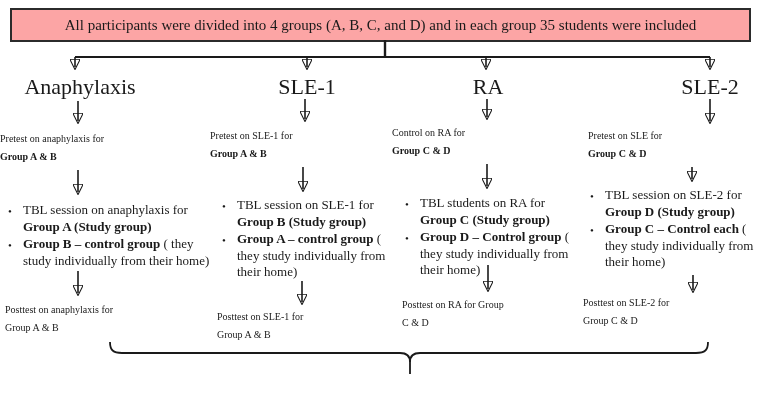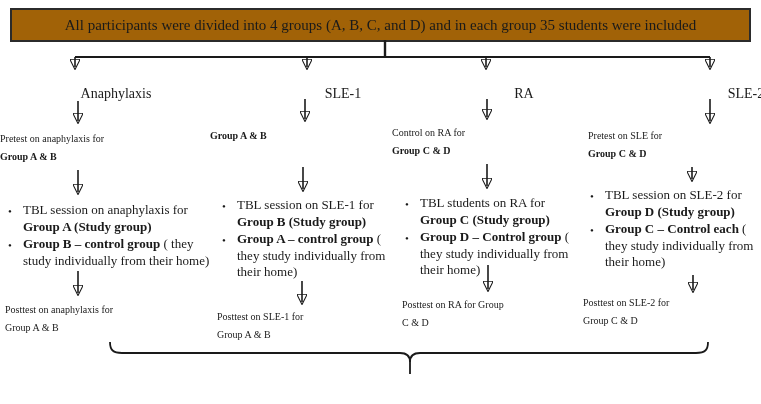--- a/index.html
+++ b/index.html
@@ -7,31 +7,31 @@
     position:relative;
     width:761px;height:404px;
     background:#ffffff;
     font-family:"Liberation Serif", serif;
     color:#1a1a1a;
     overflow:hidden;
   }
   
   .top-box{
     position:absolute;left:10px;top:8px;width:737px;height:30px;
-    background:#a16207;border:2px solid #2b2b2b;
+    background:#fca5a5;border:2px solid #2b2b2b;
     display:flex;align-items:center;justify-content:center;
     font-size:15px;white-space:nowrap;
   }
   
   .connectors{position:absolute;left:0;top:0;width:761px;height:404px;pointer-events:none;}
   .connectors path, .connectors line{stroke:#1a1a1a;fill:none;}
   
   .col-title{
-    position:absolute;top:86px;transform:translateX(-50%);
-    font-size:14px;white-space:nowrap;margin-left:36px;
+    position:absolute;top:74px;transform:translateX(-50%);
+    font-size:22px;white-space:nowrap;
   }
   .t1{left:80px;} .t2{left:307px;} .t3{left:488px;} .t4{left:710px;}
   
   .stage{
     position:absolute;width:200px;text-align:left;
     font-size:10px;line-height:18px;
   }
   .stage .bold{font-weight:bold;}
   .pre1{left:0px;top:130px;}   .pre2{left:210px;top:127px;}
   .pre3{left:392px;top:124px;} .pre4{left:588px;top:127px;}
@@ -100,20 +100,21 @@
   <div class="col-title t1">Anaphylaxis</div>
   <div class="col-title t2">SLE-1</div>
   <div class="col-title t3">RA</div>
   <div class="col-title t4">SLE-2</div>
 
   <div class="stage pre1">
     <div>Pretest on anaphylaxis for</div>
     <div class="bold">Group A &amp; B</div>
   </div>
   <div class="stage pre2">
+    <div>Pretest on SLE-1 for</div>
     <div class="bold">Group A &amp; B</div>
   </div>
   <div class="stage pre3">
     <div>Control on RA for</div>
     <div class="bold">Group C &amp; D</div>
   </div>
   <div class="stage pre4">
     <div>Pretest on SLE for</div>
     <div class="bold">Group C &amp; D</div>
   </div>

